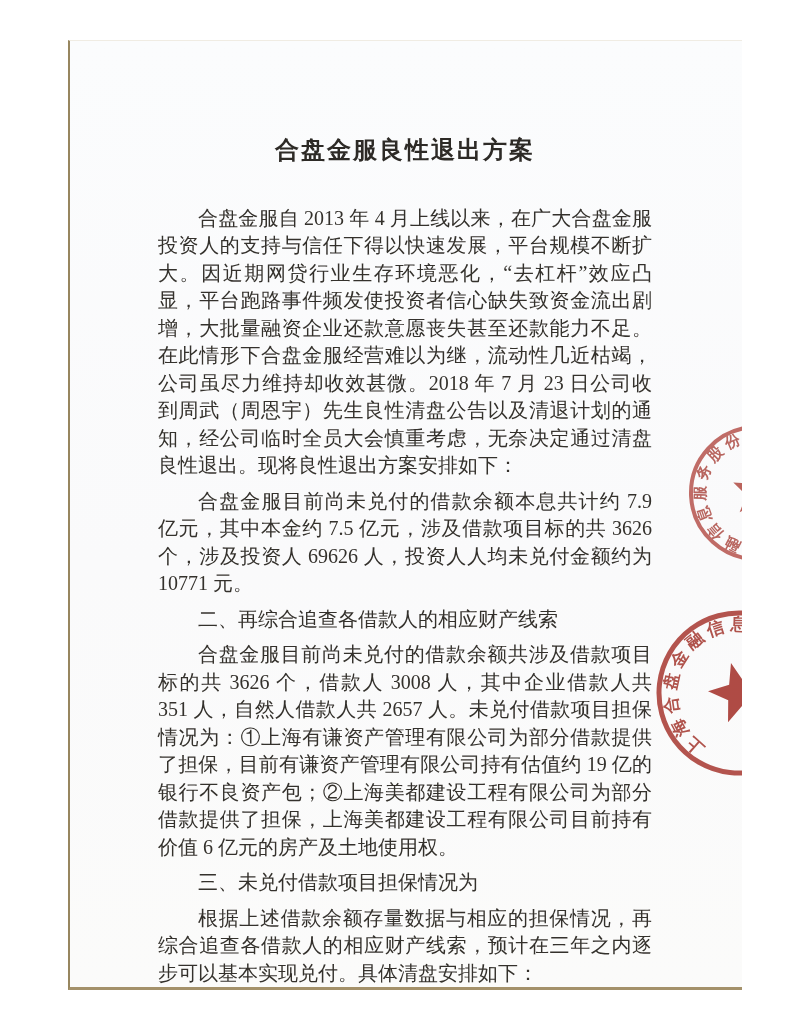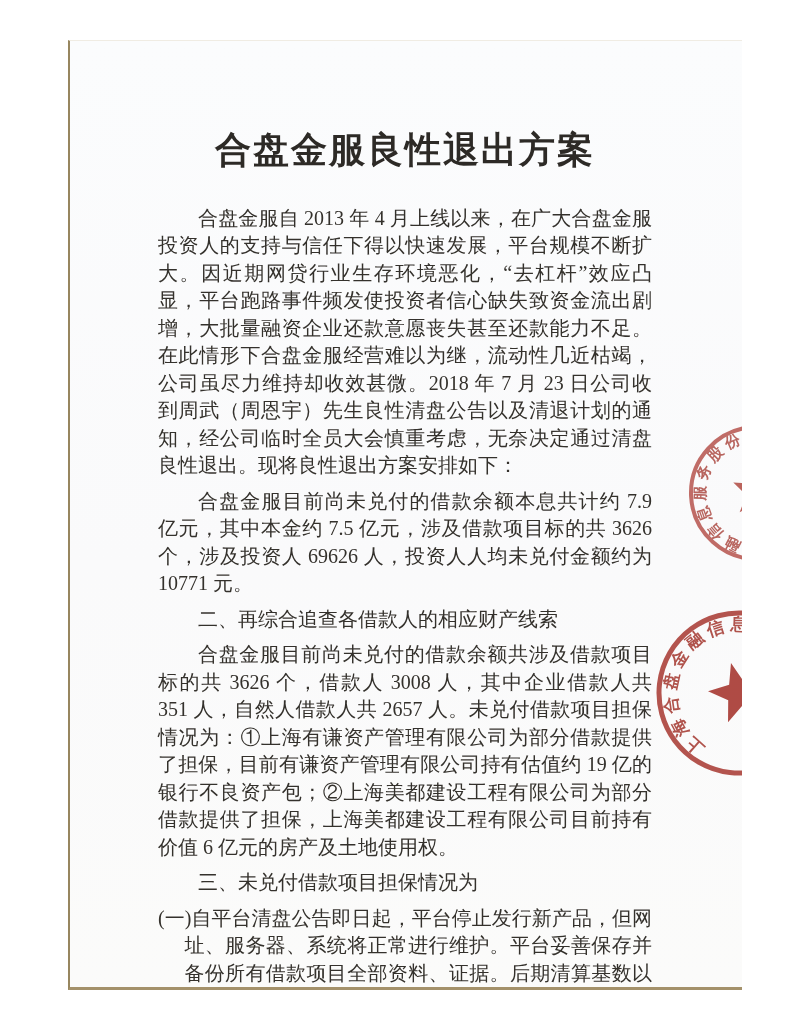--- a/index.html
+++ b/index.html
@@ -25,21 +25,21 @@
   .content{
     position:absolute;
     left:80px;top:96px;
     width:510px;
     color:#34312c;
     font-size:20px;
     line-height:27.5px;
     text-align:justify;
   }
   .doc-title{
-    font-size:36px;
+    font-size:24px;
     font-weight:bold;
     text-align:center;
     letter-spacing:2px;
     color:#2d2a26;
     margin:0 0 40px 0;
   }
   .content p{margin:8px;}
   .indent{text-indent:2em;}
   .hang{text-indent:-1.32em;padding-left:1.32em;}
   .seal{position:absolute;pointer-events:none;}
@@ -58,20 +58,21 @@
 
 <div class="scan-page">
 
   <div class="content">
     <h1 class="doc-title">合盘金服良性退出方案</h1>
     <p class="indent">合盘金服自 2013 年 4 月上线以来，在广大合盘金服投资人的支持与信任下得以快速发展，平台规模不断扩大。因近期网贷行业生存环境恶化，“去杠杆”效应凸显，平台跑路事件频发使投资者信心缺失致资金流出剧增，大批量融资企业还款意愿丧失甚至还款能力不足。在此情形下合盘金服经营难以为继，流动性几近枯竭，公司虽尽力维持却收效甚微。2018 年 7 月 23 日公司收到周武（周恩宇）先生良性清盘公告以及清退计划的通知，经公司临时全员大会慎重考虑，无奈决定通过清盘良性退出。现将良性退出方案安排如下：</p>
     <p class="indent">合盘金服目前尚未兑付的借款余额本息共计约 7.9 亿元，其中本金约 7.5 亿元，涉及借款项目标的共 3626 个，涉及投资人 69626 人，投资人人均未兑付金额约为 10771 元。</p>
     <p class="indent">二、再综合追查各借款人的相应财产线索</p>
     <p class="indent">合盘金服目前尚未兑付的借款余额共涉及借款项目标的共 3626 个，借款人 3008 人，其中企业借款人共 351 人，自然人借款人共 2657 人。未兑付借款项目担保情况为：①上海有谦资产管理有限公司为部分借款提供了担保，目前有谦资产管理有限公司持有估值约 19 亿的银行不良资产包；②上海美都建设工程有限公司为部分借款提供了担保，上海美都建设工程有限公司目前持有价值 6 亿元的房产及土地使用权。</p>
     <p class="indent">三、未兑付借款项目担保情况为</p>
+    <p class="indent">根据上述借款余额存量数据与相应的担保情况，再综合追查各借款人的相应财产线索，预计在三年之内逐步可以基本实现兑付。具体清盘安排如下：</p>
     <p class="hang">(一)自平台清盘公告即日起，平台停止发行新产品，但网址、服务器、系统将正常进行维护。平台妥善保存并备份所有借款项目全部资料、证据。后期清算基数以公告发布之日起的待收本金为准。</p>
 
   </div>
 
   <svg class="seal seal-upper" viewBox="0 0 180 180" xmlns="http://www.w3.org/2000/svg">
     <g transform="rotate(-138 90 90)">
       <circle cx="90" cy="90" r="66" fill="none" stroke="#b0453e" stroke-width="4"></circle>
       <polygon points="90,64 96.3,81.2 114.7,82 100.3,93 105.3,111 90,100.8 74.7,111 79.7,93 65.3,82 83.7,81.2" fill="#aa3a31"></polygon>
       <path id="sealArc1" d="M 53.2,126.8 A 52,52 0 1 1 126.8,126.8" fill="none"></path>
       <text><textPath href="#sealArc1" startOffset="2">上海合盘金融信息服务股份</textPath></text>

